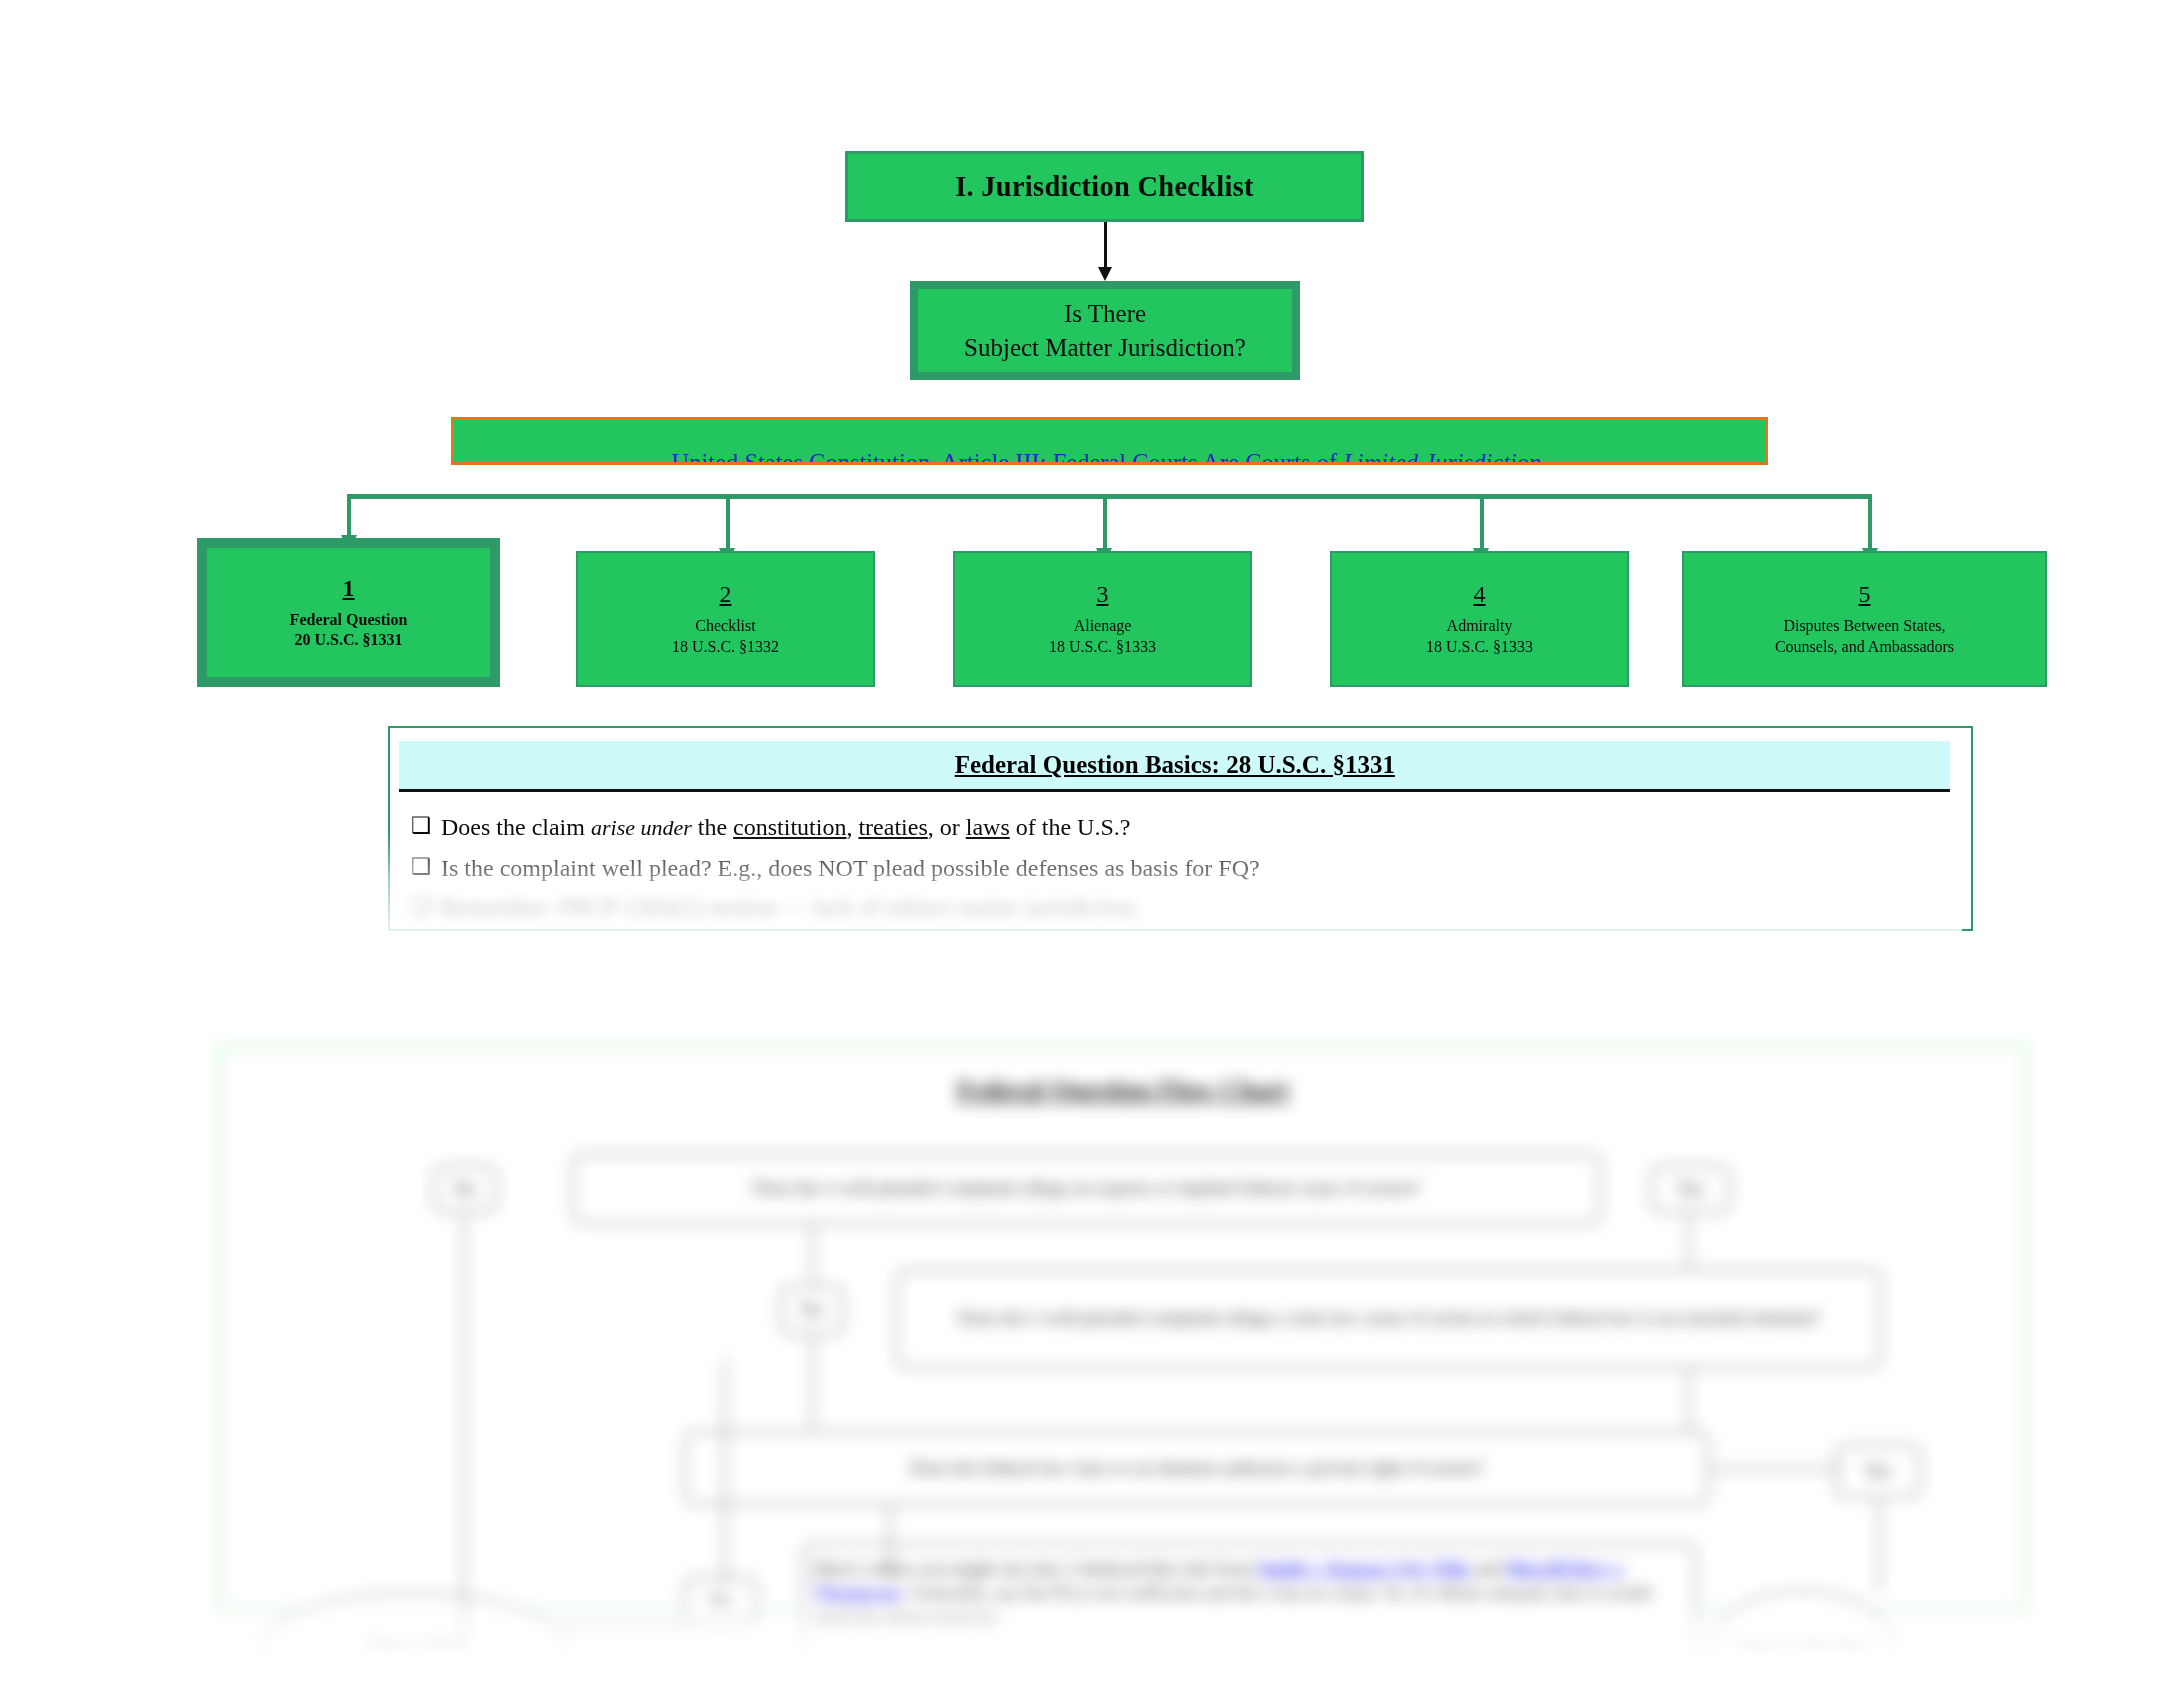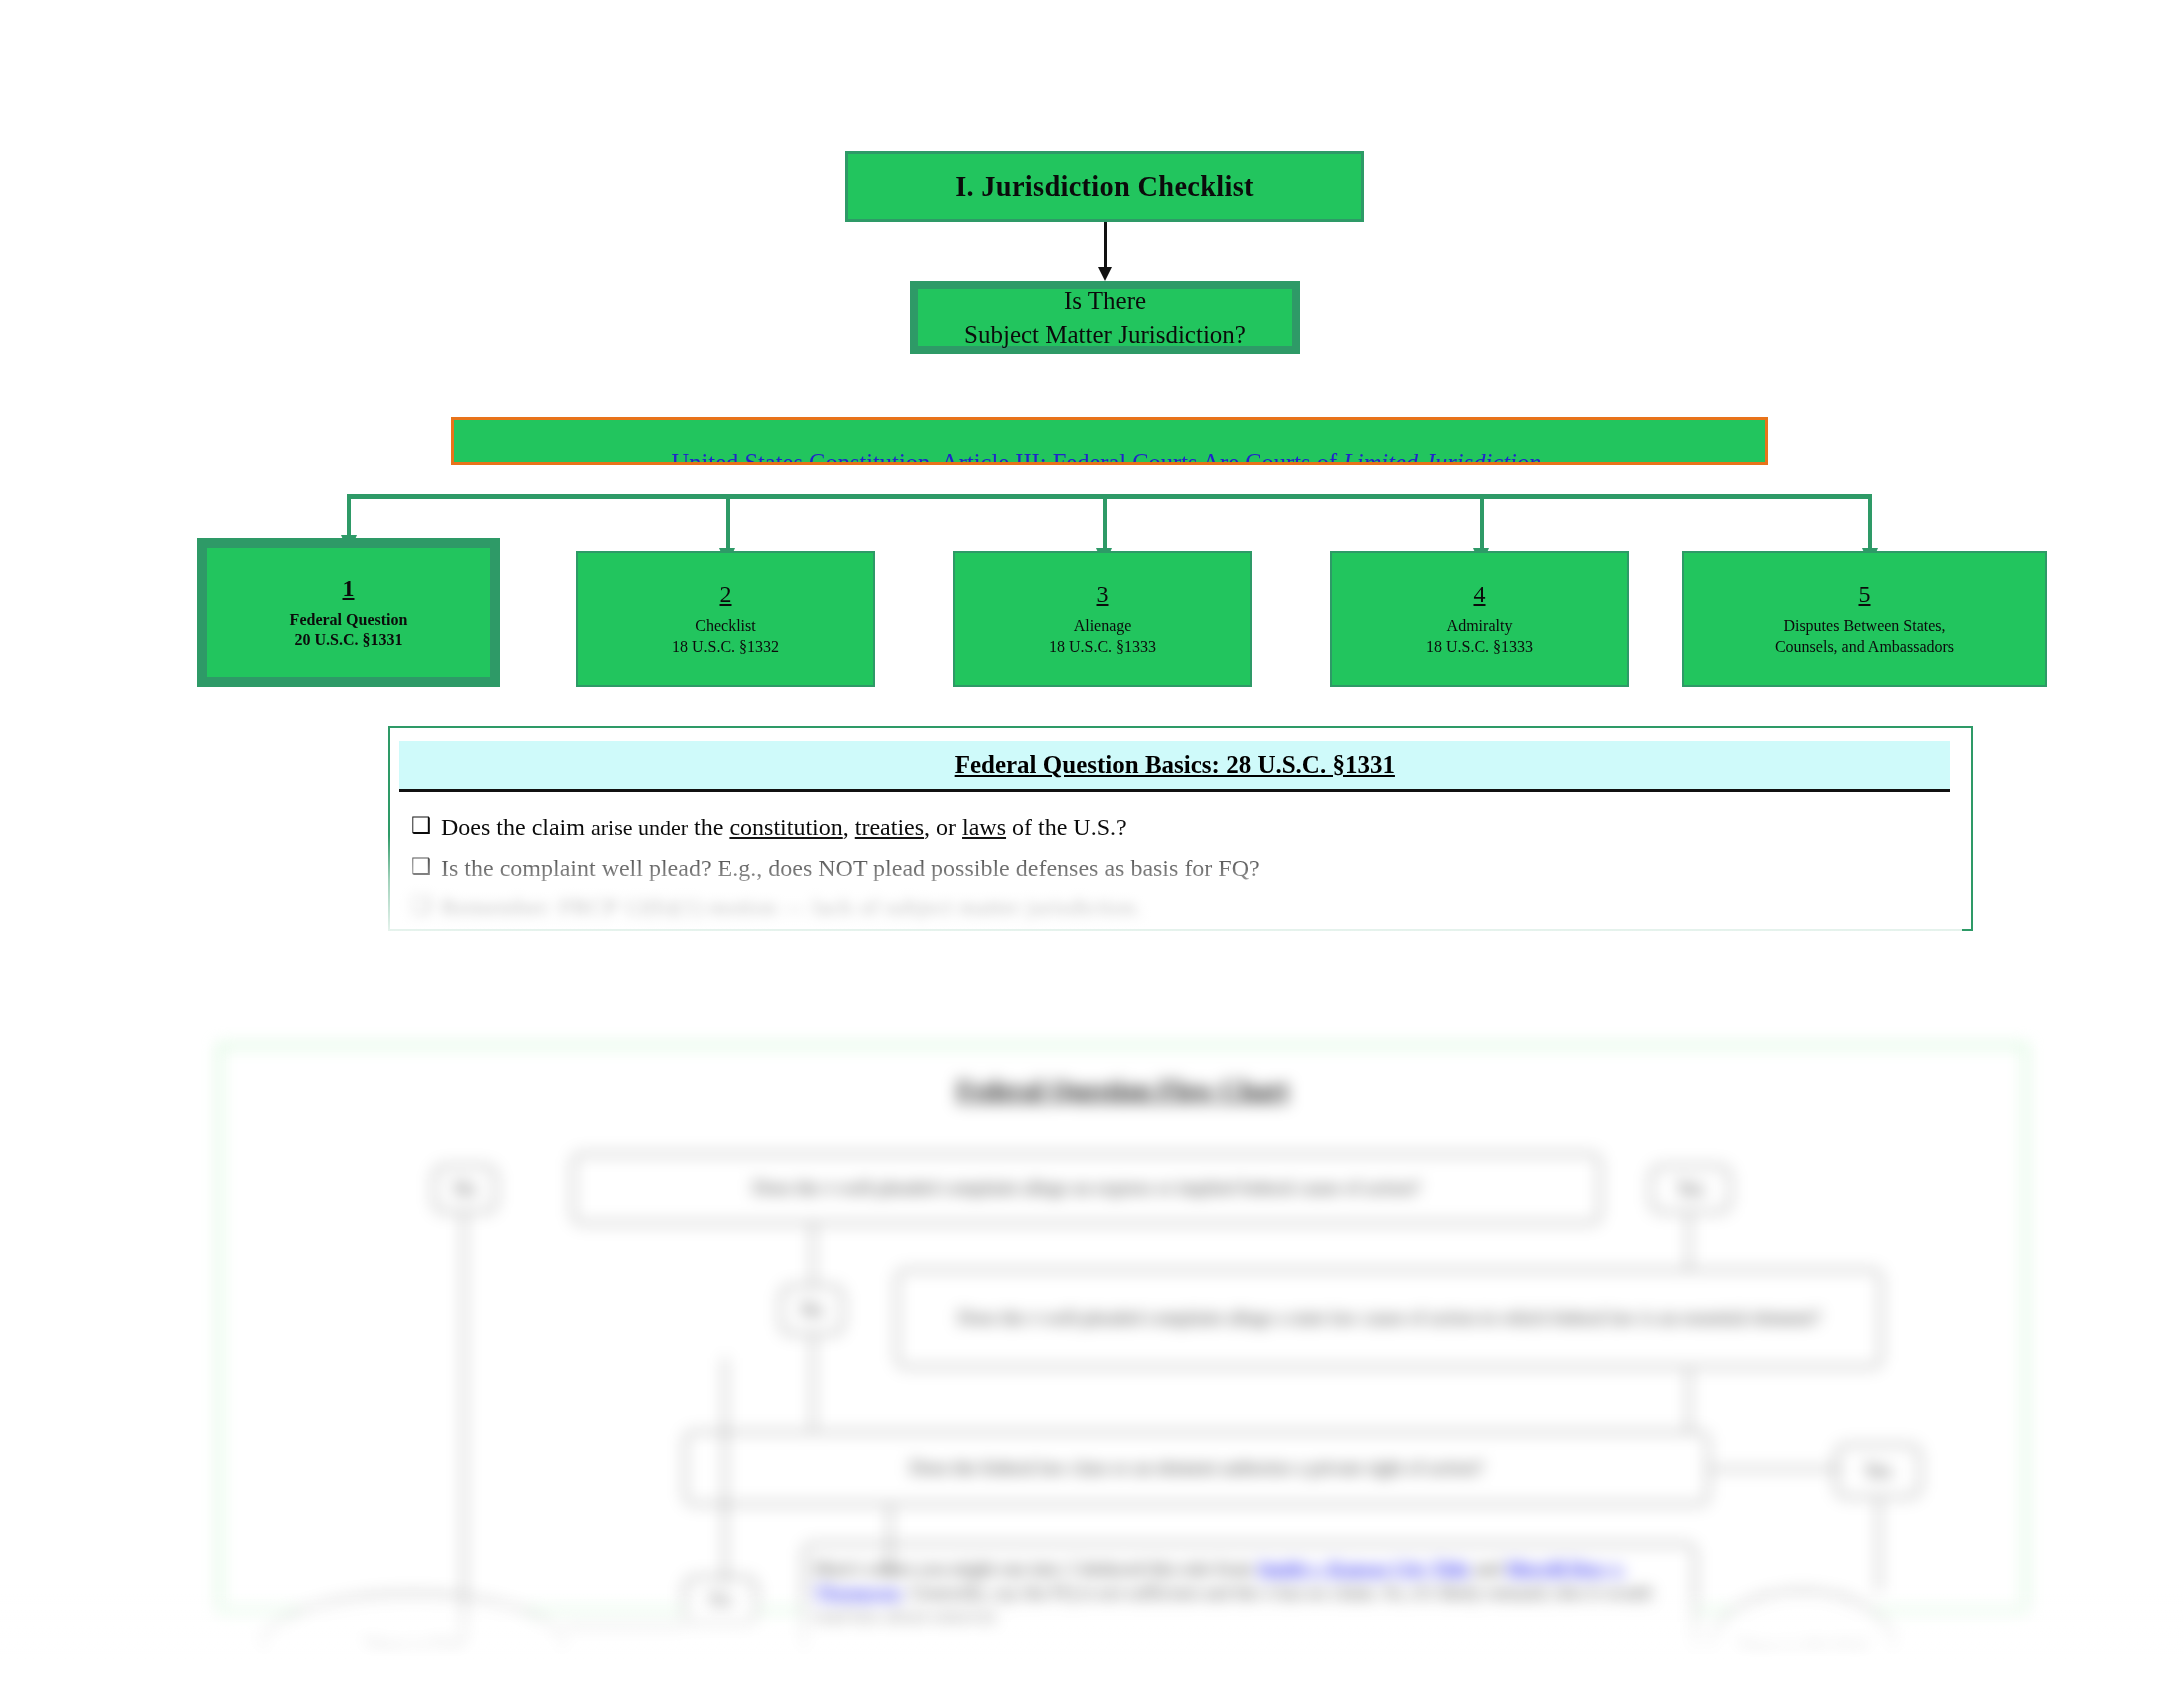--- a/index.html
+++ b/index.html
@@ -47,21 +47,21 @@
     font-size: 28.4px;
     font-weight: bold;
     letter-spacing: 0.3px;
   }
 
   
   #smj-box {
     left: 910px;
     top: 281px;
     width: 390px;
-    height: 73px;
+    height: 99px;
     border: 8.6px solid #2e9a67;
   }
   #smj-box .label {
     font-size: 25px;
     line-height: 1.35;
   }
 
   
   #article3-box {
     left: 451px;
@@ -178,21 +178,21 @@
     white-space: nowrap;
     color: #0b0b0b;
   }
   .fq-item .cb {
     display: inline-block;
     width: 30px;
     flex: 0 0 30px;
     font-size: 22.5px;
   }
   .fq-item .txt .u { text-decoration: underline; text-align: center; }
-  .fq-item .txt .ital { font-size: 22px; text-align: right; }
+  .fq-item .txt .ital { font-style: italic; font-size: 22px; text-align: right; }
 
   #fq-item-0 { top: 86px; }
   #fq-item-1 { top: 127px; }
   #fq-item-2 { top: 167px; }
 
   
   .blurwrap { filter: blur(6px); }
   .blurwrap-strong { filter: blur(7.3px); }
 
   

